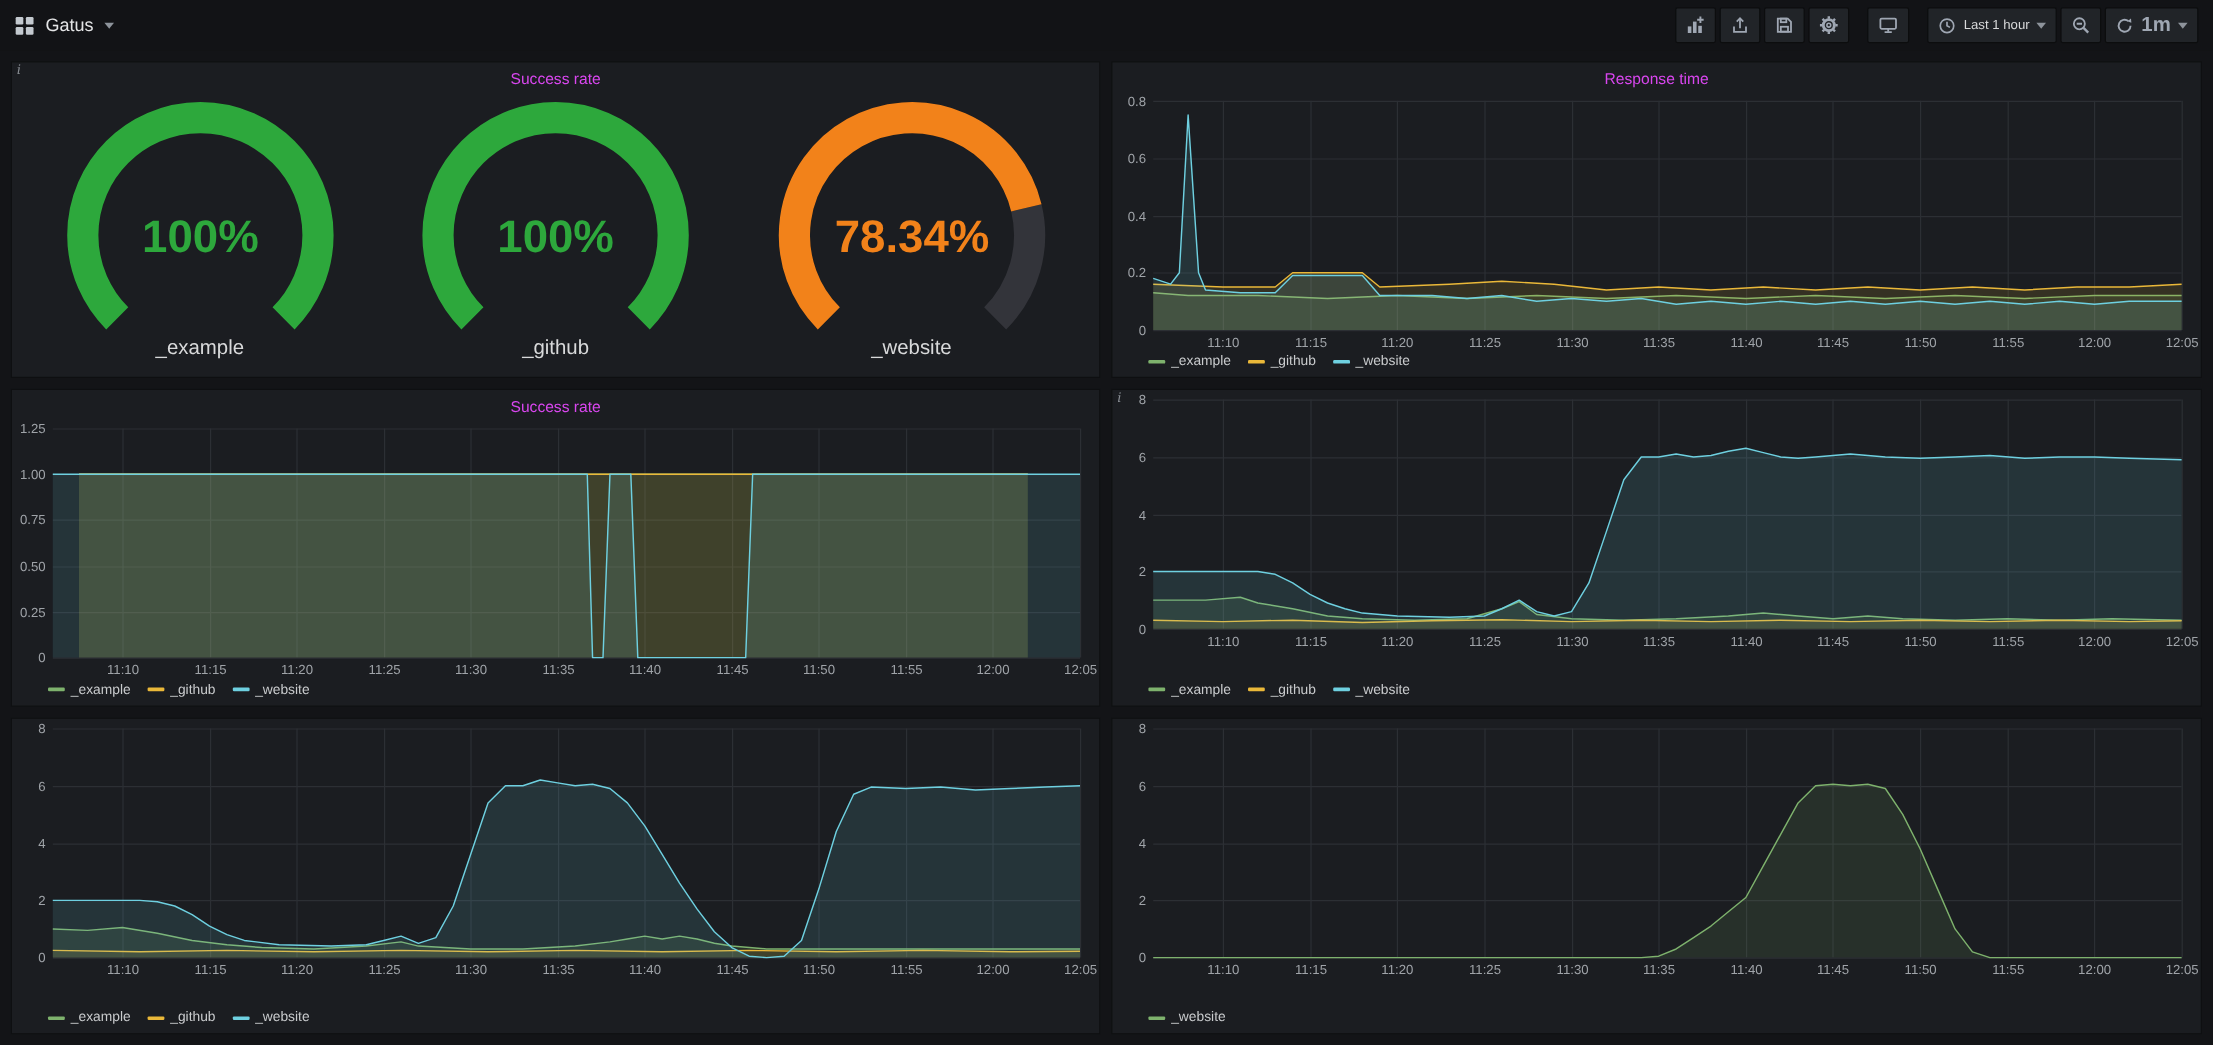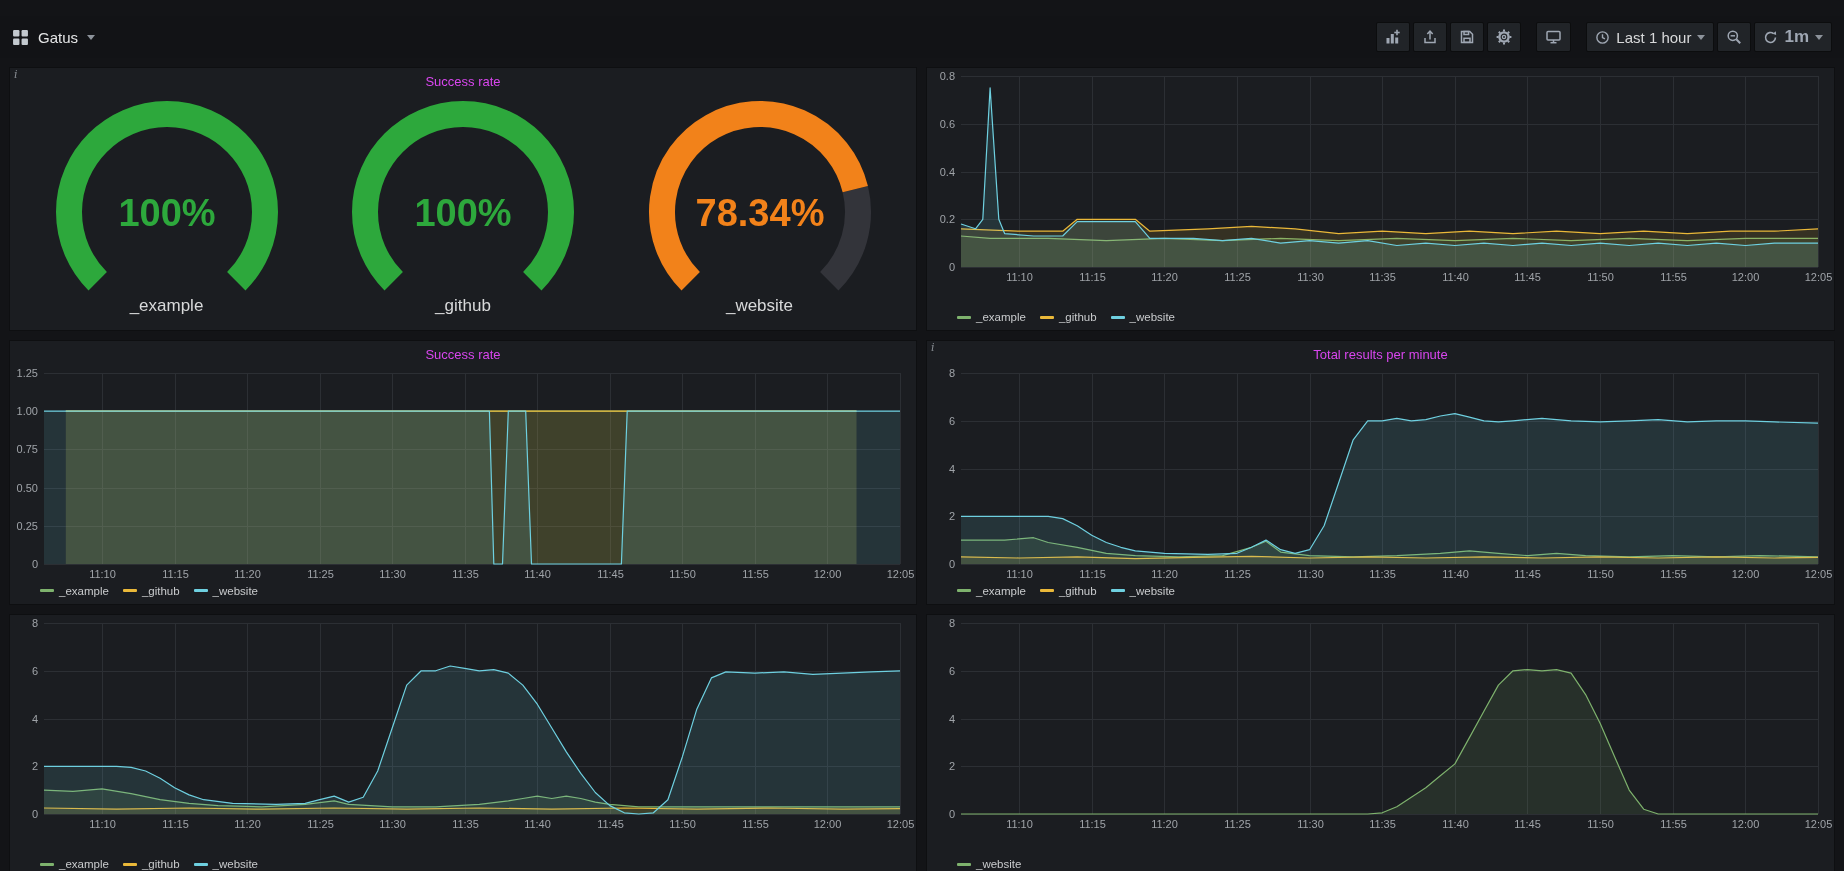--- a/index.html
+++ b/index.html
@@ -1,31 +1,31 @@
 <!DOCTYPE html>
 <html><head>
 <meta charset="utf-8">
 <style>
   * { box-sizing: border-box; margin: 0; padding: 0; }
   html,body { width: 1844px; height: 871px; overflow: hidden; }
   body { background:#131417; font-family:"Liberation Sans", sans-serif; color:#d8d9da; }
 
   
-  .navbar { height:42px; display:flex; align-items:center; padding:0 12px; background:#121316;margin-top:16px; }
+  .navbar { height:42px; display:flex; align-items:center; padding:0 12px; background:#121316; }
   .nav-left { display:flex; align-items:center; gap:9px; }
   .nav-grid-btn { display:inline-flex; cursor:pointer; }
   .dash-title { font-size:15px; color:#e4e5e6; cursor:pointer; }
   .caret { width:0; height:0; border-left:4px solid transparent; border-right:4px solid transparent; border-top:5px solid #8d939b; display:inline-block; }
   .nav-right { margin-left:auto; display:flex; align-items:center; }
   .nav-btn { background:#212428; border:1px solid #0c0d0e; border-radius:2px; height:30px; min-width:33px;
              display:inline-flex; align-items:center; justify-content:center; gap:6px; padding:0 8px;
              color:#9fa7b3; margin-left:3px; cursor:pointer; font-family:inherit; }
   .nav-btn svg { display:block; }
   .nav-gap { width:12px; display:inline-block; }
-  .time-label { font-size:15px; color:#d8d9da; white-space:nowrap; }
+  .time-label { font-size:11px; color:#d8d9da; white-space:nowrap; }
   .interval-label { font-size:17px; font-weight:bold; }
 
   
   .dash { height:829px; display:grid; grid-template-columns:1fr 1fr; grid-template-rows:repeat(3, minmax(0,1fr));
           gap:9px; padding:9px; }
   .panel { background:#1b1d21; border:1px solid #0e0f11; position:relative; display:flex; flex-direction:column; min-height:0; }
   .panel-title { text-align:center; font-size:13px; font-weight:500; color:#d946ef; padding:6px 0 3px; cursor:pointer; flex:0 0 auto; }
   .corner-info { position:absolute; top:0px; left:4px; font-size:11px; font-style:italic;
                  font-family:"DejaVu Serif", serif; color:#888d93; cursor:pointer; z-index:2; }
 
@@ -171,20 +171,21 @@
               <path d="M 70.70 181.30 A 98 98 0 1 1 235.30 89.15" stroke="#F2821A" stroke-width="26" fill="none"></path>
               <text x="140" y="126" text-anchor="middle" fill="#F2821A" font-size="38" font-weight="600">78.34%</text>
             </svg>
           </div>
         <div class="gauge-label">_website</div>
       </div>
     </div>
   </section>
 
   <section class="panel">
+    <div class="panel-title">Response time</div>
     <div class="chart">
         <svg width="907" height="217">
           <line x1="34" x2="891" y1="199.5" y2="199.5" stroke="#2c2f34" stroke-width="1"></line>
           <text x="28" y="203" text-anchor="end" font-size="11" fill="#9fa3a8">0</text>
           <line x1="34" x2="891" y1="151.5" y2="151.5" stroke="#2c2f34" stroke-width="1"></line>
           <text x="28" y="155" text-anchor="end" font-size="11" fill="#9fa3a8">0.2</text>
           <line x1="34" x2="891" y1="104.5" y2="104.5" stroke="#2c2f34" stroke-width="1"></line>
           <text x="28" y="108" text-anchor="end" font-size="11" fill="#9fa3a8">0.4</text>
           <line x1="34" x2="891" y1="56.5" y2="56.5" stroke="#2c2f34" stroke-width="1"></line>
           <text x="28" y="60" text-anchor="end" font-size="11" fill="#9fa3a8">0.6</text>
@@ -279,21 +280,20 @@
       </div>
     <div class="legend">
         <span class="legend-item"><span class="legend-dash" style="background:#7EB26D"></span>_example</span>
         <span class="legend-item"><span class="legend-dash" style="background:#EAB839"></span>_github</span>
         <span class="legend-item"><span class="legend-dash" style="background:#6ED0E0"></span>_website</span>
       </div>
   </section>
 
   <section class="panel">
     <span class="corner-info">i</span>
-    <div class="panel-title">Total results per minute</div>
     <div class="chart">
         <svg width="907" height="217">
           <line x1="34" x2="891" y1="199.5" y2="199.5" stroke="#2c2f34" stroke-width="1"></line>
           <text x="28" y="203" text-anchor="end" font-size="11" fill="#9fa3a8">0</text>
           <line x1="34" x2="891" y1="151.5" y2="151.5" stroke="#2c2f34" stroke-width="1"></line>
           <text x="28" y="155" text-anchor="end" font-size="11" fill="#9fa3a8">2</text>
           <line x1="34" x2="891" y1="104.5" y2="104.5" stroke="#2c2f34" stroke-width="1"></line>
           <text x="28" y="108" text-anchor="end" font-size="11" fill="#9fa3a8">4</text>
           <line x1="34" x2="891" y1="56.5" y2="56.5" stroke="#2c2f34" stroke-width="1"></line>
           <text x="28" y="60" text-anchor="end" font-size="11" fill="#9fa3a8">6</text>

